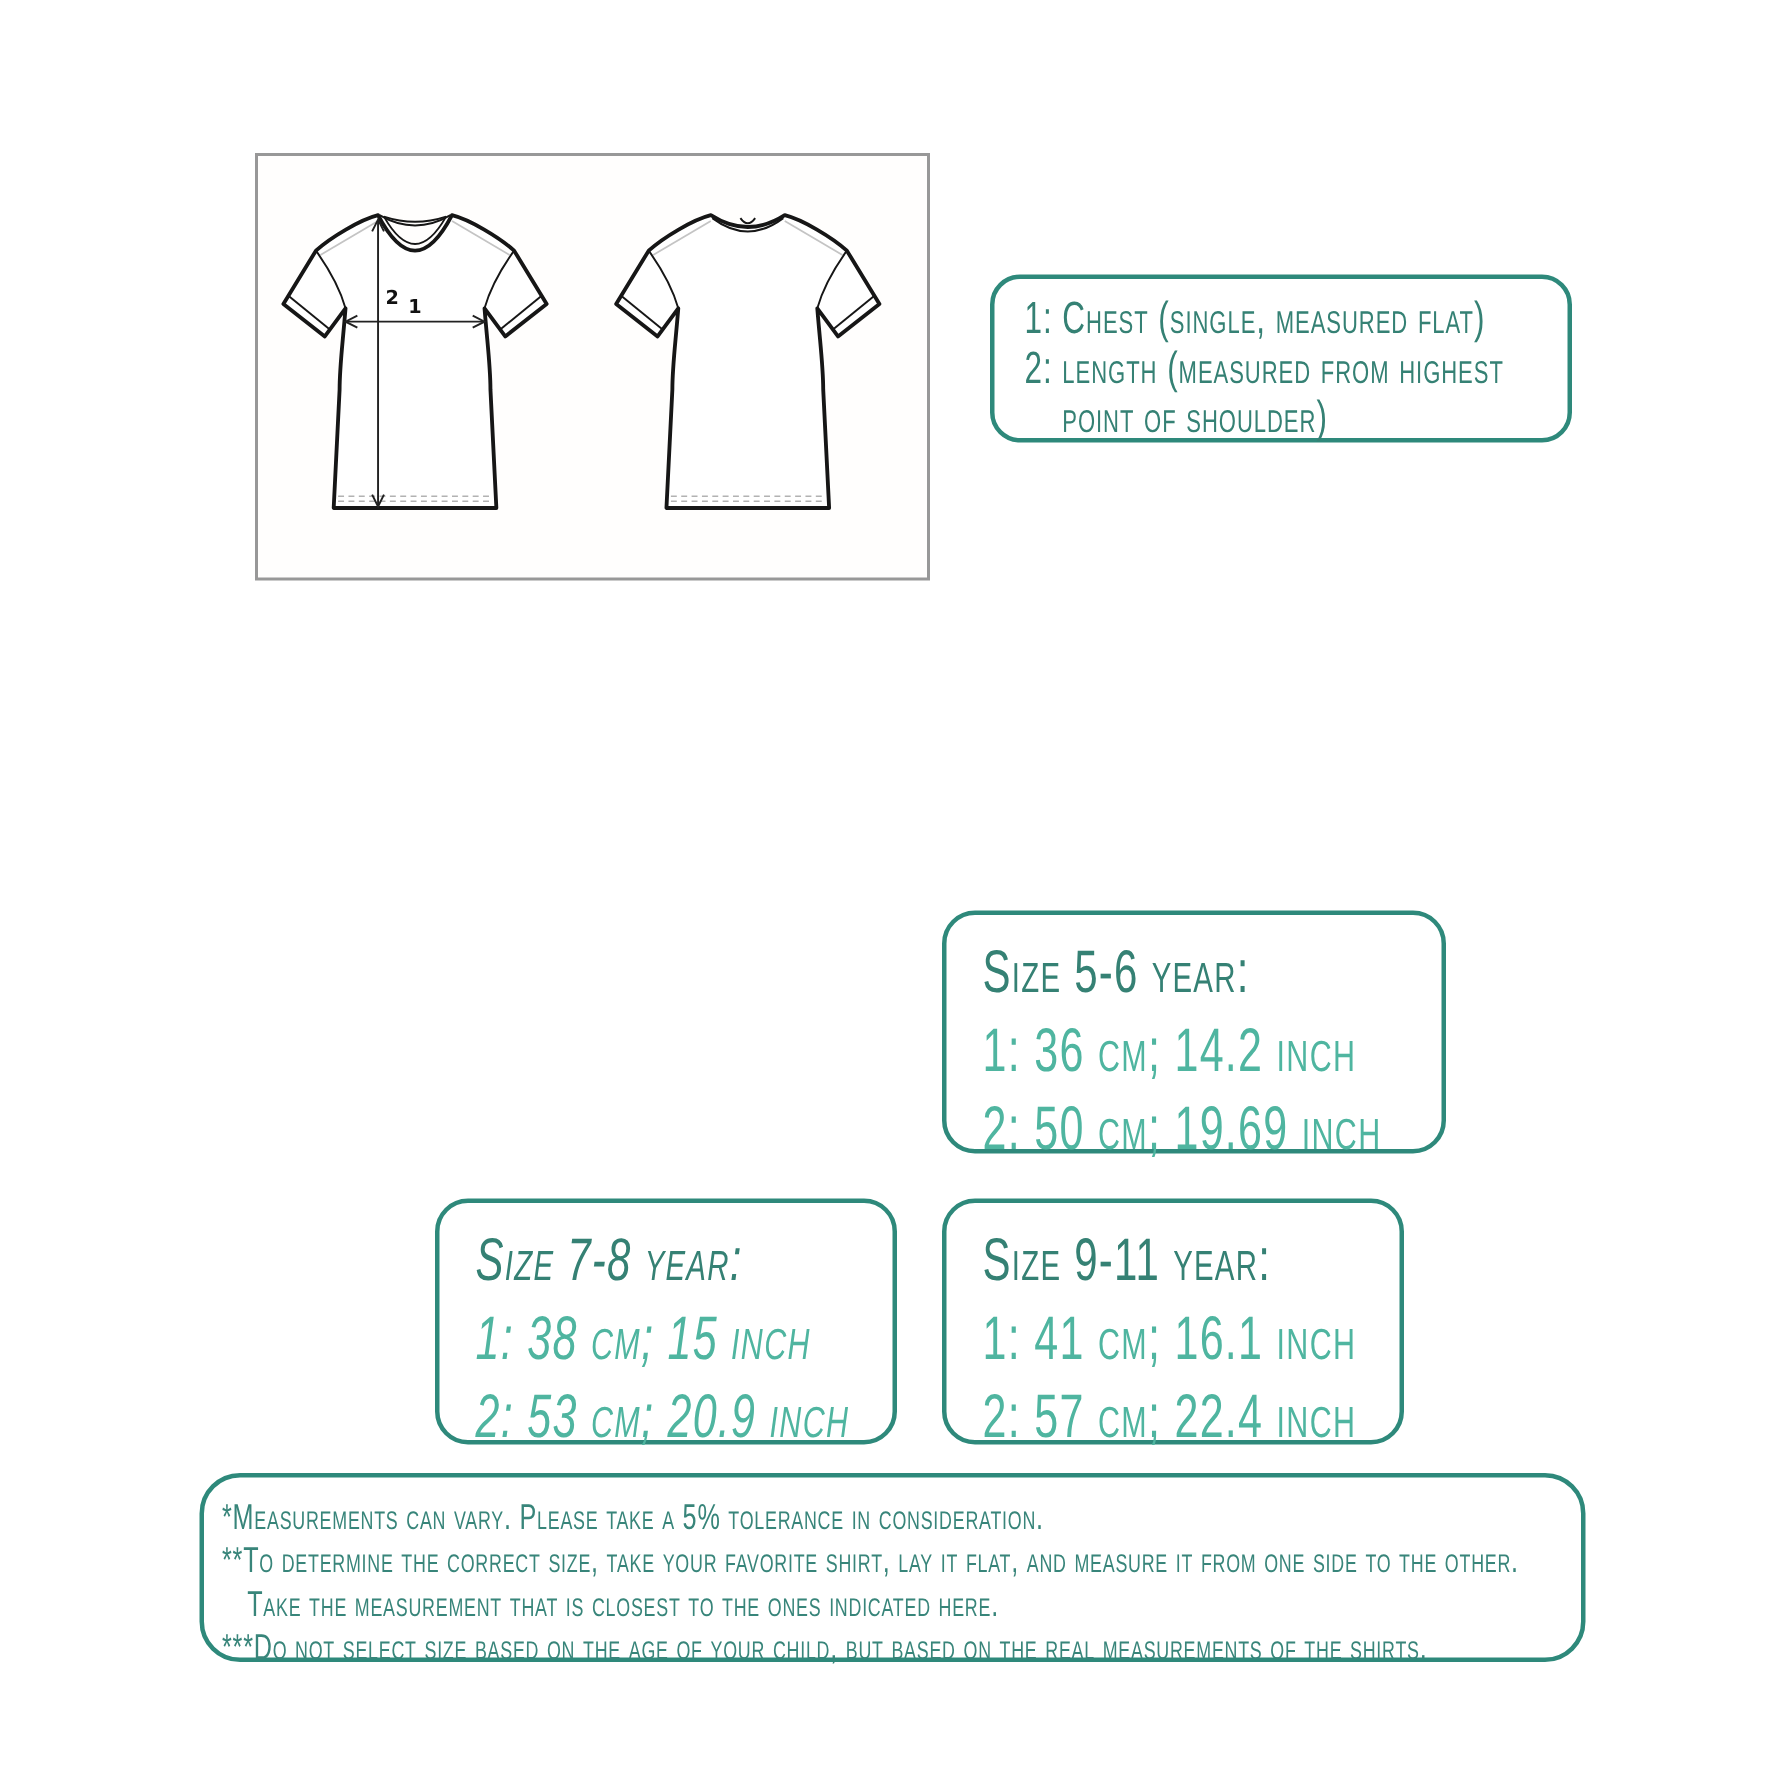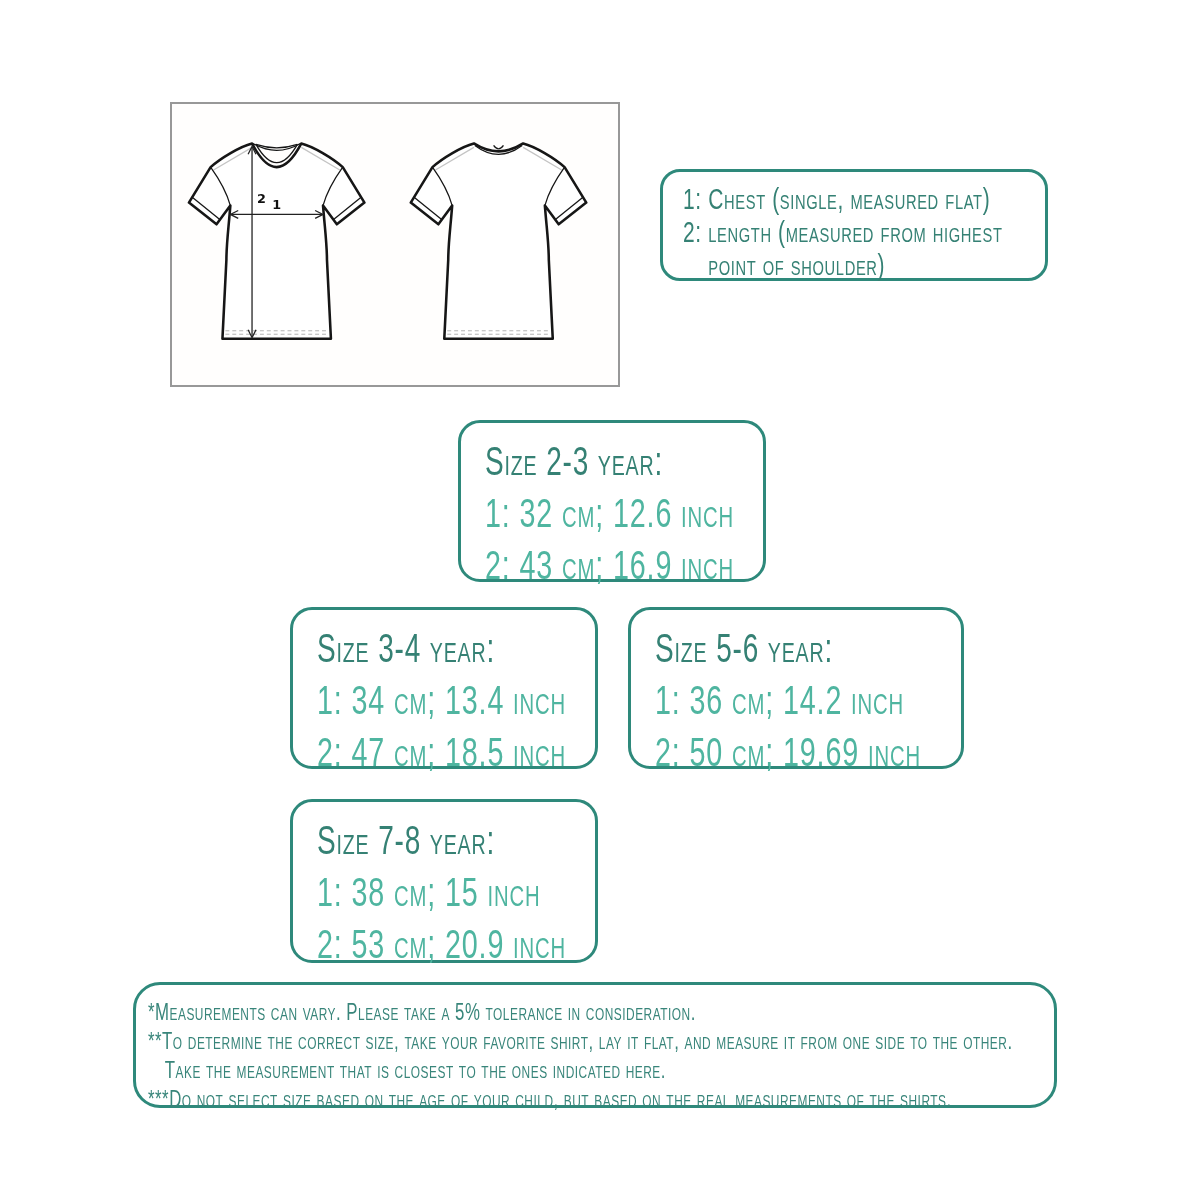--- a/index.html
+++ b/index.html
@@ -28,21 +28,21 @@
   }
   .tshirt-frame{
     position:absolute;
     left:170px;top:102px;width:450px;height:285px;
     border:2px solid #989898;
     background:#fffefd;
     box-sizing:border-box;
   }
   .tshirt-frame svg{display:block;width:100%;height:100%;}
 
-  .legend-box{left:660px;top:169px;width:388px;height:112px;border-radius:20px;padding:10px 0 0 20px;}
+  .legend-box{left:660px;top:183px;width:388px;height:112px;border-radius:20px;padding:10px 0 0 20px;}
   .legend-line{font-size:30px;line-height:33px;}
   .legend-indent{padding-left:36px;}
 
   .size-box{width:308px;height:162px;padding:14px 0 0 24px;}
   .size-title{font-size:40px;line-height:48px;color:#358174;margin-bottom:2px;}
   .size-value{font-size:41px;line-height:52px;color:#4fb5a0;}
 
   .notes-box{left:133px;top:982px;width:924px;height:126px;border-radius:27px;padding:12px 0 0 12px;}
   .note-line{font-size:24px;line-height:29px;color:#38857a;}
   .note-indent{padding-left:24px;}
@@ -106,44 +106,39 @@
       </g>
     </svg>
   </div>
 
   <div class="box legend-box">
     <div class="hand legend-line">1: Chest (single, measured flat)</div>
     <div class="hand legend-line">2: length (measured from highest</div>
     <div class="hand legend-line legend-indent">point of shoulder)</div>
   </div>
 
-  <div class="box size-box" style="left:458px;top:420px;">
-    <div class="hand size-title">Size 2-3 year:</div>
-    <div class="hand size-value">1: 32 cm; 12.6 inch</div>
-    <div class="hand size-value">2: 43 cm; 16.9 inch</div>
-  </div>
 
-  <div class="box size-box" style="left:290px;top:607px;">
-    <div class="hand size-title">Size 3-4 year:</div>
-    <div class="hand size-value">1: 34 cm; 13.4 inch</div>
-    <div class="hand size-value">2: 47 cm; 18.5 inch</div>
-  </div>
 
   <div class="box size-box" style="left:628px;top:607px;width:336px;">
     <div class="hand size-title">Size 5-6 year:</div>
     <div class="hand size-value">1: 36 cm; 14.2 inch</div>
     <div class="hand size-value">2: 50 cm; 19.69 inch</div>
   </div>
 
-  <div class="box size-box" style="left:290px;top:799px;height:164px;">
+  <div class="box size-box" style="left:290px;top:799px;height:164px;font-style:italic;">
     <div class="hand size-title">Size 7-8 year:</div>
     <div class="hand size-value">1: 38 cm; 15 inch</div>
     <div class="hand size-value">2: 53 cm; 20.9 inch</div>
   </div>
 
+  <div class="box size-box" style="left:628px;top:799px;height:164px;">
+    <div class="hand size-title">Size 9-11 year:</div>
+    <div class="hand size-value">1: 41 cm; 16.1 inch</div>
+    <div class="hand size-value">2: 57 cm; 22.4 inch</div>
+  </div>
 
   <div class="box notes-box">
     <div class="hand note-line">*Measurements can vary. Please take a 5% tolerance in consideration.</div>
     <div class="hand note-line">**To determine the correct size, take your favorite shirt, lay it flat, and measure it from one side to the other.</div>
     <div class="hand note-line note-indent">Take the measurement that is closest to the ones indicated here.</div>
     <div class="hand note-line">***Do not select size based on the age of your child, but based on the real measurements of the shirts.</div>
   </div>
 
 </div>
 

